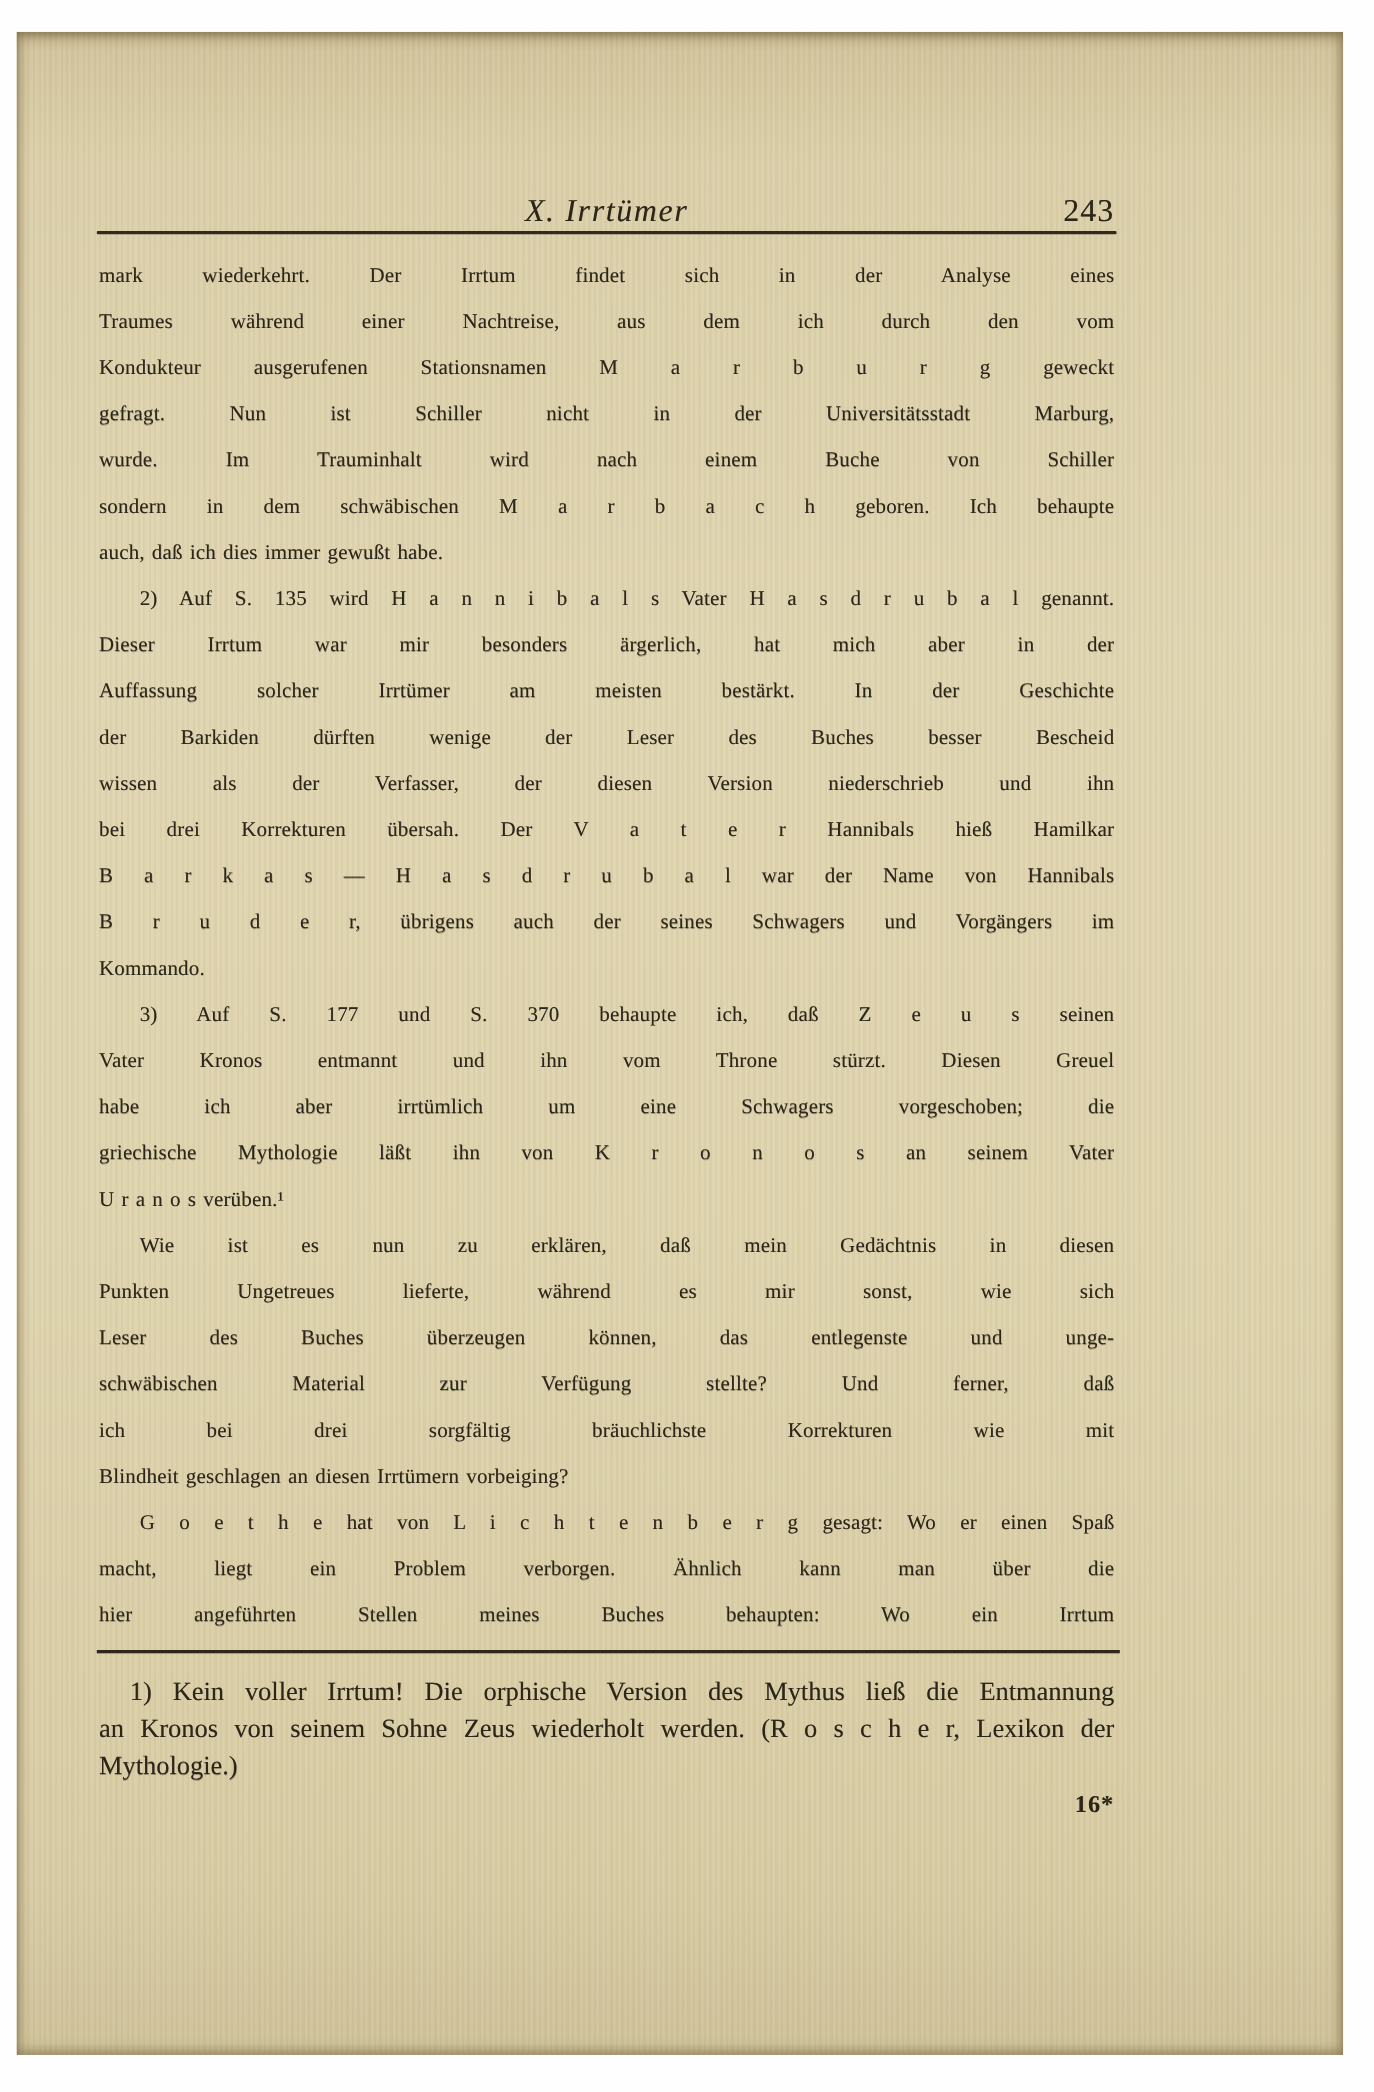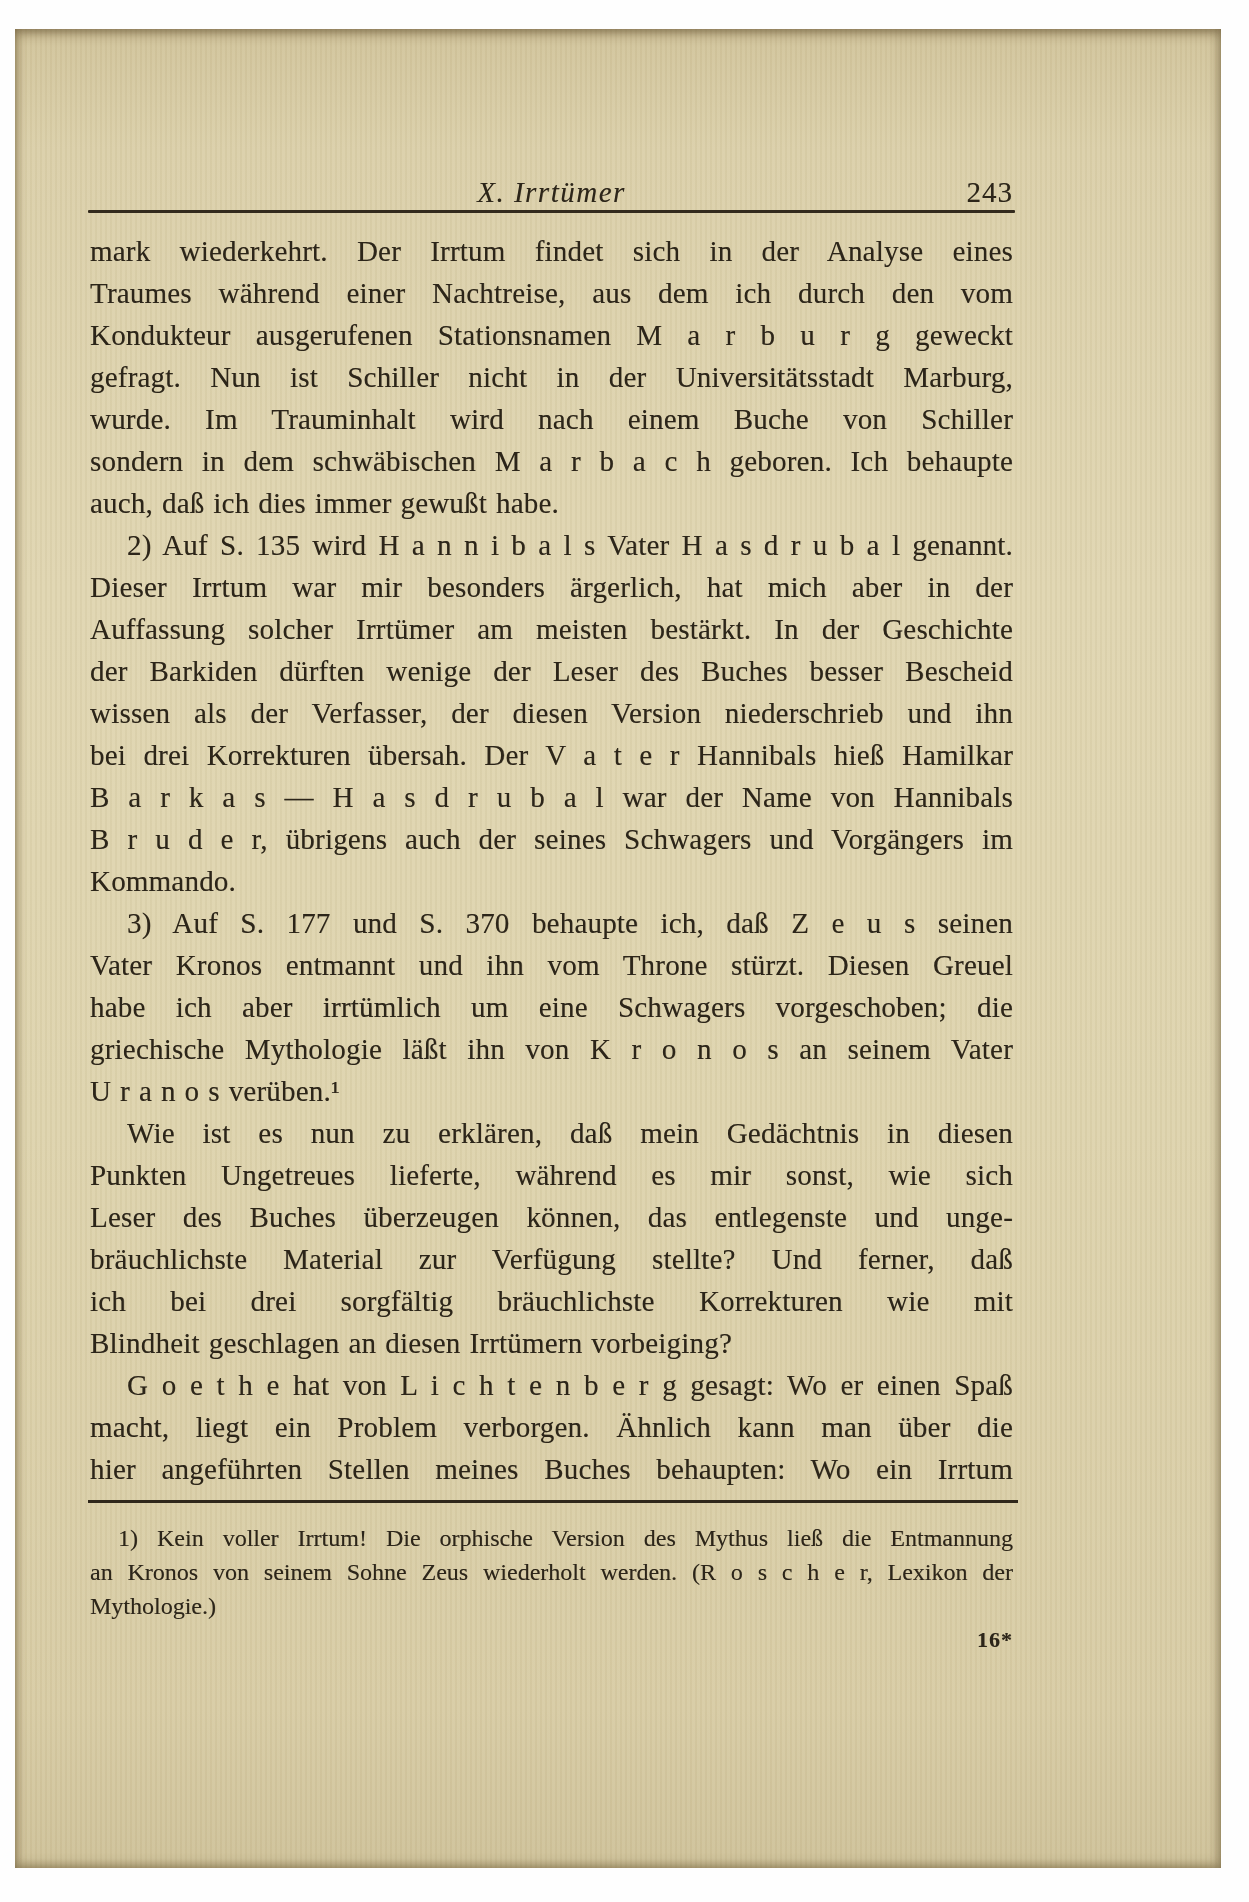--- a/index.html
+++ b/index.html
@@ -17,21 +17,21 @@
       inset 0 -5px 10px rgba(110,92,55,0.32),
       inset -5px 0 10px rgba(115,96,58,0.22),
       inset 4px 0 8px rgba(115,96,58,0.18);
   }
   .textblock{position:absolute;left:75px;top:0;width:923px;height:100%;}
   .ink{color:#2c2519;text-shadow:0.3px 0.3px 0 rgba(44,37,25,0.38);}
   .header{position:absolute;top:146px;left:0;width:100%;height:40px;font-size:29px;line-height:34px;}
   .htitle{position:absolute;left:0;width:100%;text-align:center;font-style:italic;letter-spacing:1.5px;}
   .hnum{position:absolute;right:0;top:0;letter-spacing:1px;}
   .hrule{position:absolute;top:181px;left:-2px;width:927px;height:3px;background:#332a1d;border-radius:1px;}
-  .bodytext{position:absolute;top:201px;left:0;width:923px;font-size:29px;line-height:42px;word-spacing:1.5px;letter-spacing:0.2px;}
+  .bodytext{position:absolute;top:201px;left:0;width:923px;font-size:19px;line-height:42px;word-spacing:1.5px;letter-spacing:0.2px;}
   .line{
     width:923px;height:42px;overflow:hidden;
     text-align:justify;text-align-last:justify;text-justify:inter-word;
   }
   .pl{text-align:left;text-align-last:left;}
   .il{text-indent:37px;}
   .fnrule{position:absolute;top:1471px;left:-2px;width:930px;height:3px;background:#2f271b;}
   .footnote{position:absolute;top:1492px;left:0;width:923px;font-size:24px;line-height:34px;word-spacing:1px;}
   .fline{width:923px;height:34px;overflow:hidden;text-align:justify;text-align-last:justify;}
   .fline.il{text-indent:28px;}
@@ -71,21 +71,21 @@
 
         <div class="line il">3) Auf S. 177 und S. 370 behaupte ich, daß Z e u s seinen</div>
         <div class="line">Vater Kronos entmannt und ihn vom Throne stürzt. Diesen Greuel</div>
         <div class="line">habe ich aber irrtümlich um eine Schwagers vorgeschoben; die</div>
         <div class="line">griechische Mythologie läßt ihn von K r o n o s an seinem Vater</div>
         <div class="line pl">U r a n o s verüben.¹</div>
 
         <div class="line il">Wie ist es nun zu erklären, daß mein Gedächtnis in diesen</div>
         <div class="line">Punkten Ungetreues lieferte, während es mir sonst, wie sich</div>
         <div class="line">Leser des Buches überzeugen können, das entlegenste und unge-</div>
-        <div class="line">bräuchlichste Material zur Verfügung stellte? Und ferner, daß</div>
+        <div class="line">schwäbischen Material zur Verfügung stellte? Und ferner, daß</div>
         <div class="line">ich bei drei sorgfältig bräuchlichste Korrekturen wie mit</div>
         <div class="line pl">Blindheit geschlagen an diesen Irrtümern vorbeiging?</div>
 
         <div class="line il">G o e t h e hat von L i c h t e n b e r g gesagt: Wo er einen Spaß</div>
         <div class="line">macht, liegt ein Problem verborgen. Ähnlich kann man über die</div>
         <div class="line">hier angeführten Stellen meines Buches behaupten: Wo ein Irrtum</div>
       </div>
 
       <div class="fnrule"></div>
 

